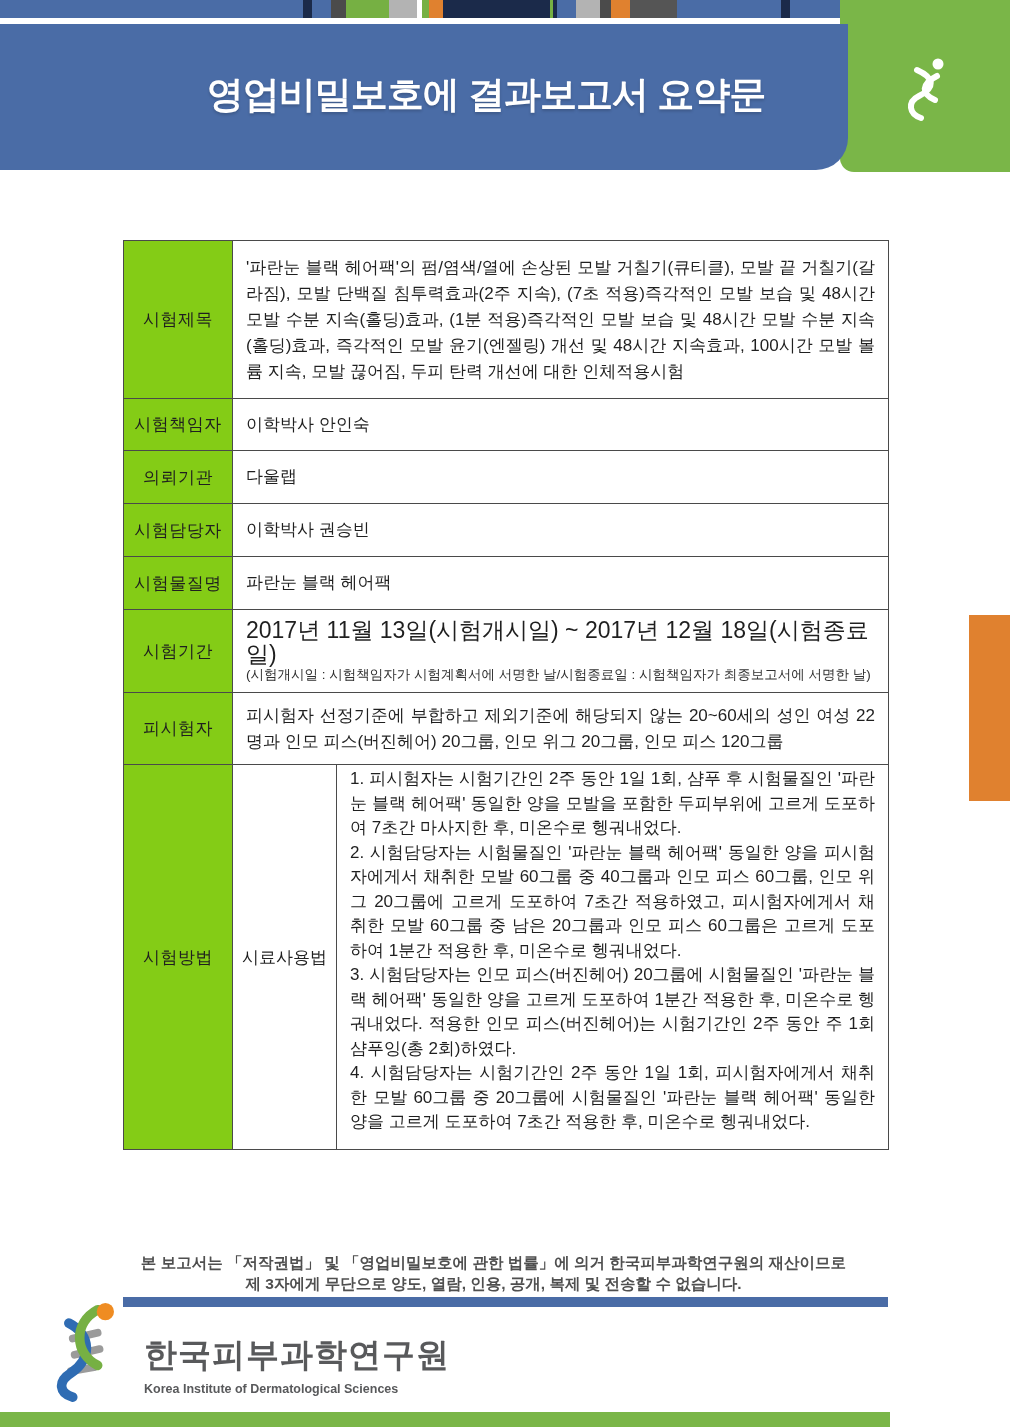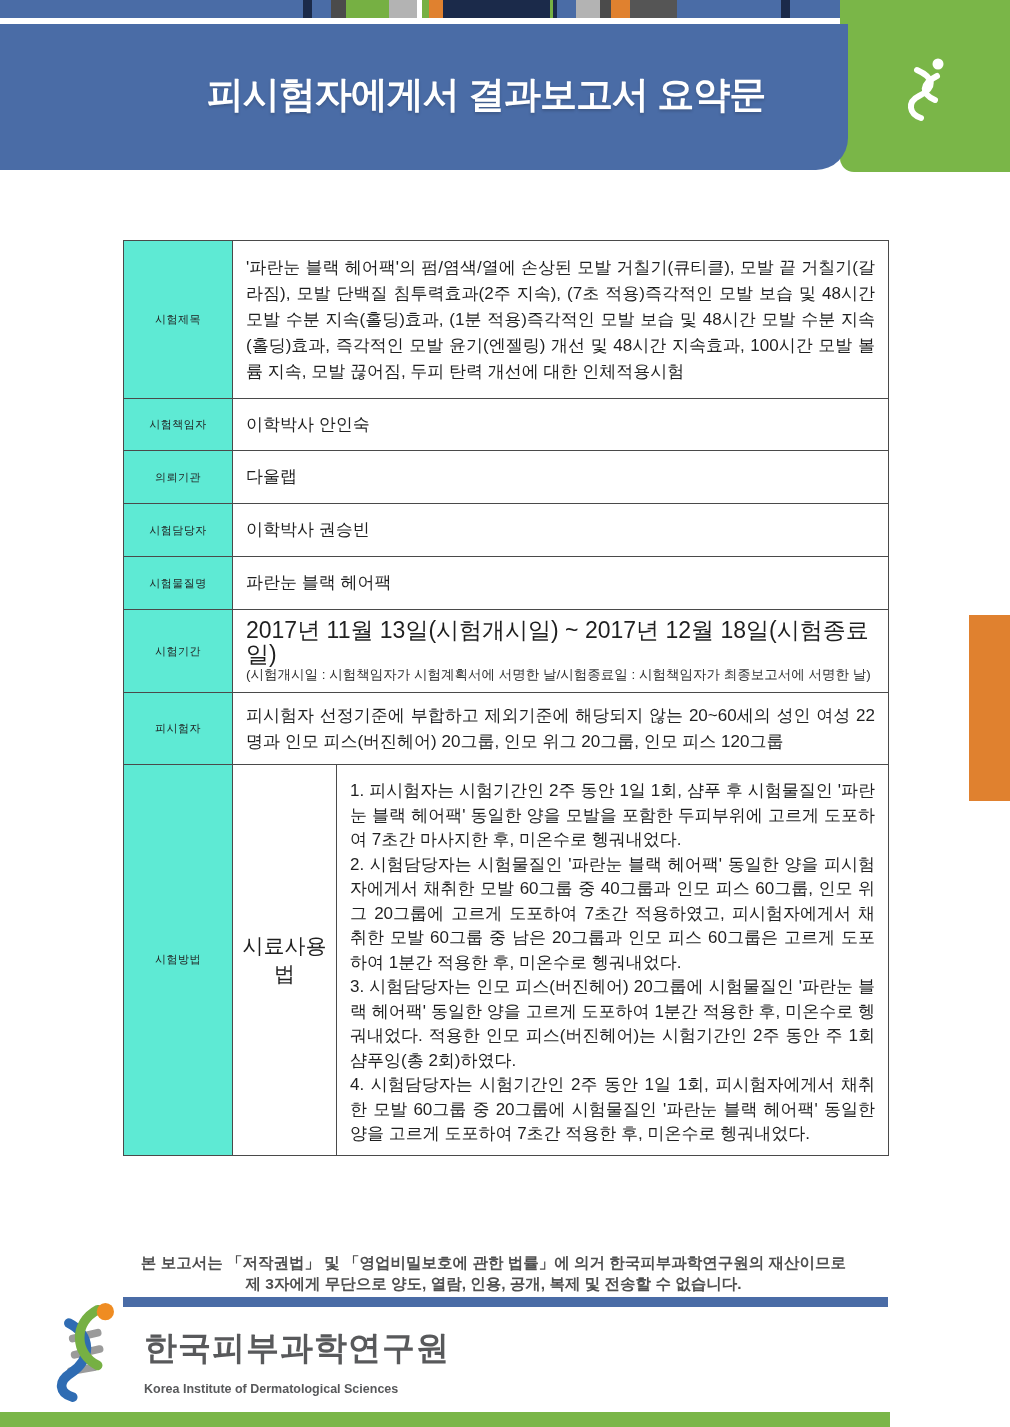--- a/index.html
+++ b/index.html
@@ -25,42 +25,42 @@
   .header-band h1 {
     margin:0 0 4px 124px; color:#ffffff; font-size:37px; font-weight:bold;
     letter-spacing:-1px; text-shadow:0 2px 3px rgba(0,0,0,0.18); white-space:nowrap;
   }
   
   .side-tab { position:absolute; left:969px; top:615px; width:41px; height:186px; background:#e0812f; }
   
   table.report { position:absolute; left:123px; top:240px; width:765px; border-collapse:collapse; table-layout:fixed; }
   table.report td { border:1.5px solid #4a4a4a; box-sizing:border-box; }
   td.label {
-    background:#5eead4; text-align:center; vertical-align:middle;
-    font-size:11px; color:#1f1f1f; letter-spacing:0.5px;margin-top:44px;
+    background:#84cc16; text-align:center; vertical-align:middle;
+    font-size:17px; color:#1f1f1f; letter-spacing:0.5px;margin-top:44px;
   }
-  td.sub { background:#ffffff; text-align:center; vertical-align:middle; font-size:21px; color:#1f1f1f; }
+  td.sub { background:#ffffff; text-align:center; vertical-align:middle; font-size:17px; color:#1f1f1f; }
   td.content { padding:8px 13px; font-size:17px; color:#1f1f1f; vertical-align:middle; line-height:26px; }
   td.content.justify { text-align:justify; }
   .line2 { line-height:30px; }
   .period-main { font-size:23px; line-height:24px; }
   .period-note { font-size:13.5px; line-height:18px; color:#2e2e2e; white-space:nowrap; }
-  td.method { vertical-align:top; padding-top:14px; }
+  td.method { vertical-align:top; padding-top:2px; }
   td.method p { margin:0; text-align:justify; font-size:17px; line-height:24.5px; color:#1f1f1f; }
   
   .notice {
     position:absolute; left:111px; top:1252px; width:765px; text-align:center;
     font-weight:bold; font-size:15.5px; line-height:21px; color:#4f4f4f;
   }
   .blue-bar { position:absolute; left:123px; top:1297px; width:765px; height:10px; background:#4a6ca6; }
   
   .logo-block { position:absolute; left:42px; top:1300px; display:flex; align-items:flex-end; }
   .logo-text { margin:0 0 6px 6px; }
   .logo-korean { font-size:33px; font-weight:bold; color:#58595b; letter-spacing:1px; line-height:36px; white-space:nowrap; }
-  .logo-english { font-size:12.5px; font-weight:bold; color:#58595b; margin-top:16px; white-space:nowrap; }
+  .logo-english { font-size:12.5px; font-weight:bold; color:#58595b; margin-top:9px; white-space:nowrap; }
   .bottom-bar { position:absolute; left:0; top:1412px; width:890px; height:15px; background:#7ab648; }
 </style>
 </head>
 <body>
 
 <div class="page">
 
   <div class="top-strip">
       <span class="seg" style="width: 303px; background: rgb(74, 108, 166);"></span>
       <span class="seg" style="width: 9px; background: rgb(27, 42, 74);"></span>
@@ -86,21 +86,21 @@
 
   <div class="green-corner">
     <svg class="corner-dna" width="46" height="66" viewBox="0 0 46 66">
       <circle cx="34" cy="8" r="5.5" fill="#ffffff"></circle>
       <path d="M13 14 C31 22 31 32 15 40 C3 46 5 58 17 62" stroke="#ffffff" stroke-width="6" fill="none" stroke-linecap="round"></path>
       <path d="M33 20 C17 28 17 38 31 44" stroke="#ffffff" stroke-width="6" fill="none" stroke-linecap="round"></path>
     </svg>
   </div>
 
   <div class="header-band">
-    <h1>피시험자에게서 결과보고서 요약문</h1>
+    <h1>영업비밀보호에 결과보고서 요약문</h1>
   </div>
 
   <div class="side-tab"></div>
 
   <table class="report">
     <colgroup>
         <col style="width:109px">
         <col style="width:104px">
         <col style="width:552px">
       </colgroup>

